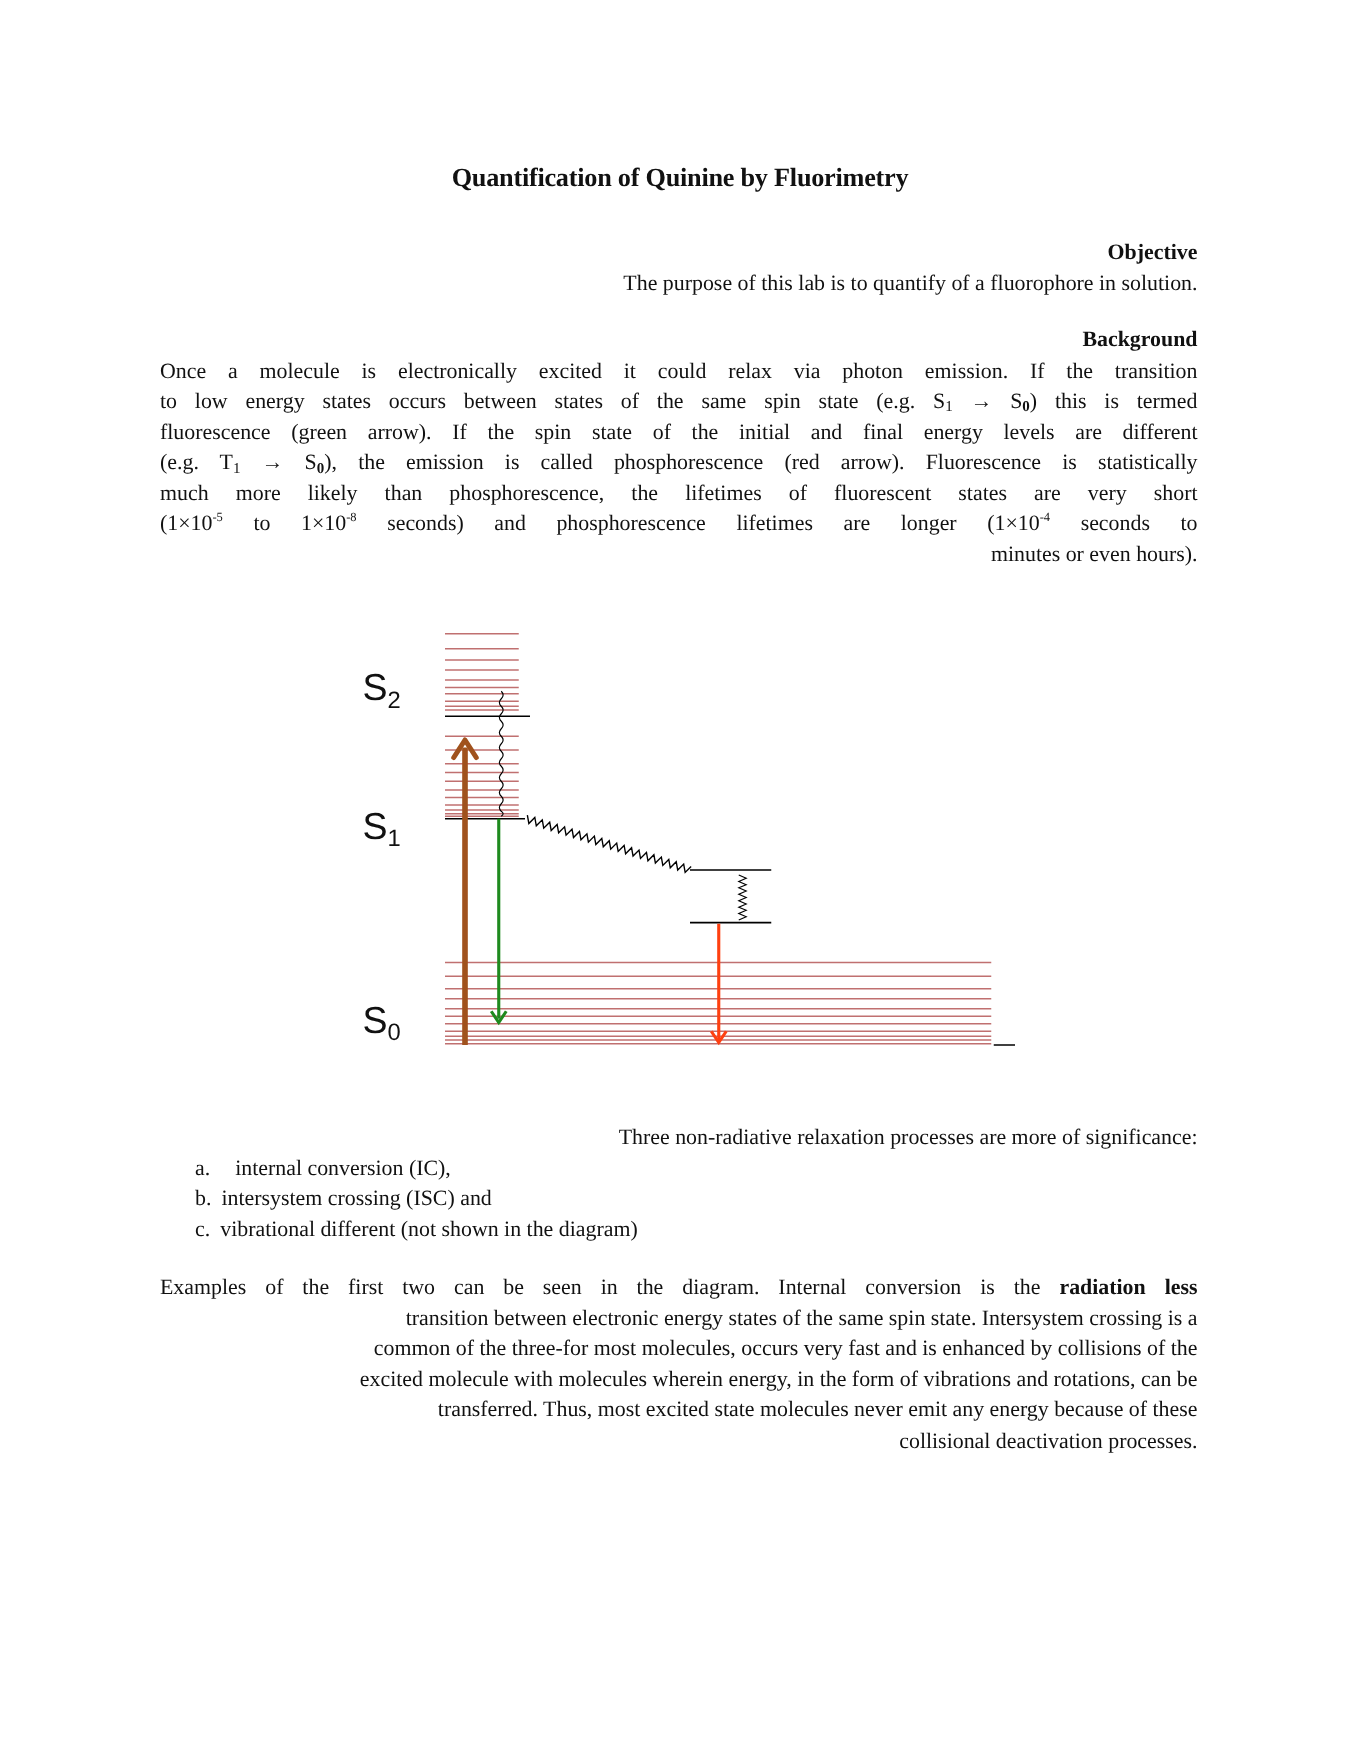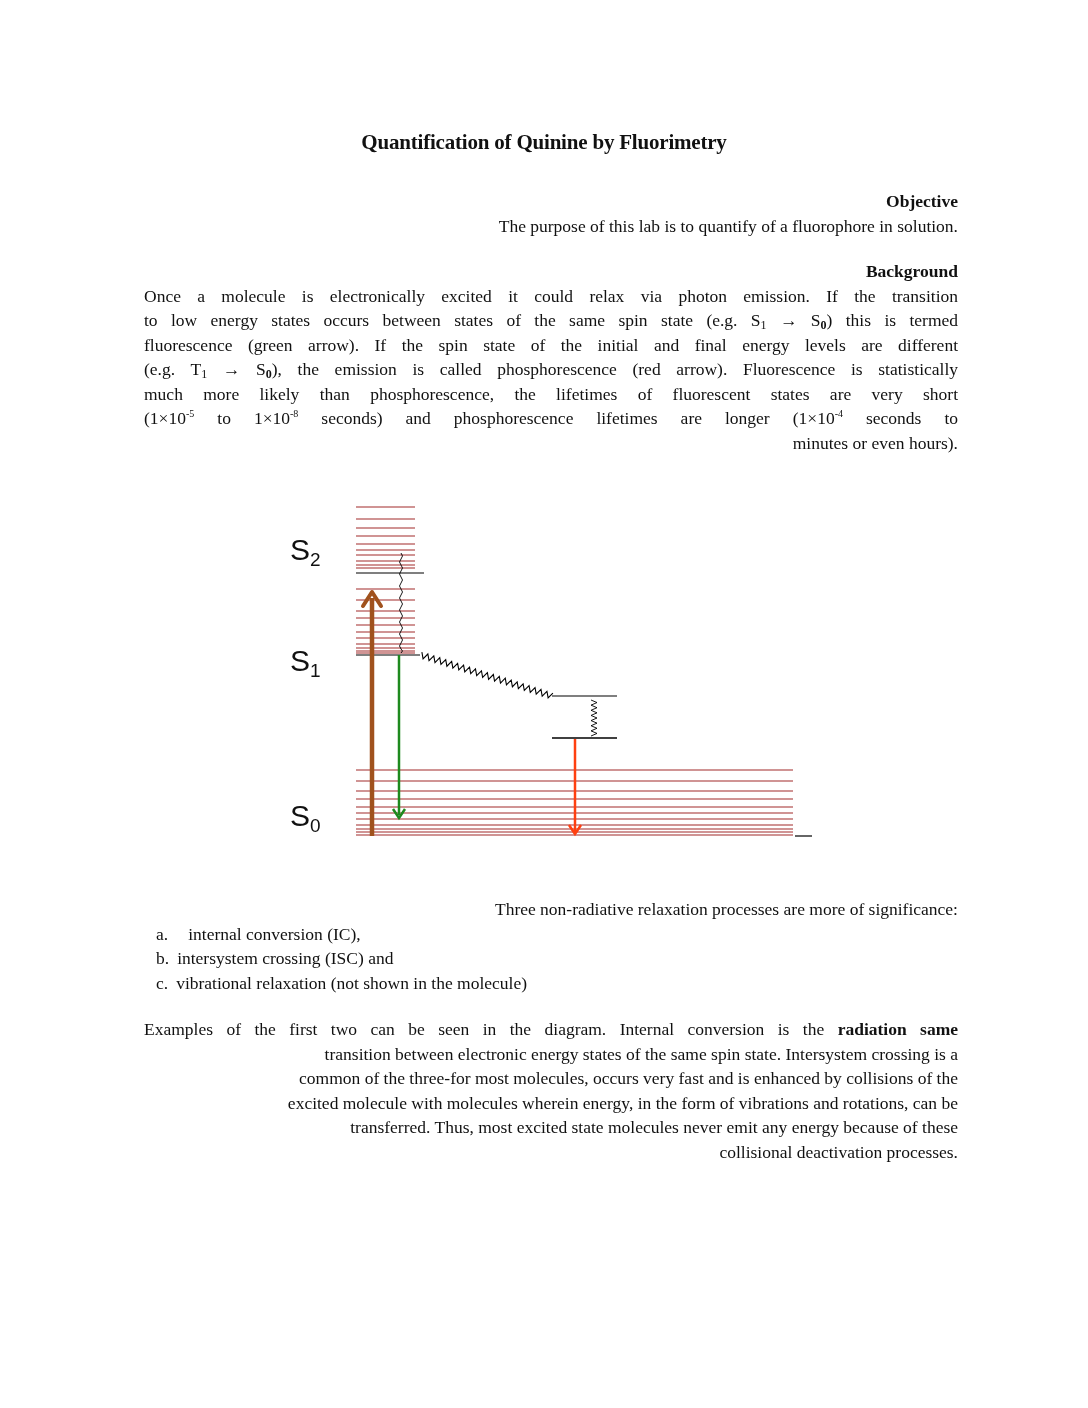--- a/index.html
+++ b/index.html
@@ -4,21 +4,21 @@
 <style>
   html, body { margin: 0; padding: 0; background: #ffffff; }
   body { width: 1088px; height: 1408px; position: relative; overflow: hidden;
          font-family: "Liberation Serif", "DejaVu Serif", serif; color: #111; }
   .page { position: absolute; left: 0; top: 0; width: 1088px; height: 1408px; }
   .title { position: absolute; left: 0; width: 1088px; top: 130px; text-align: center;
            font-weight: bold; font-size: 21px; letter-spacing: -0.2px; }
   .block { position: absolute; left: 128px; width: 830px; font-size: 17.5px; line-height: 24.5px; }
   .heading { font-weight: bold; }
   .para-line { white-space: nowrap; display: block; text-align: right; }
-  .justify { text-align: justify; text-align-last: justify; margin-left: 16px; }
+  .justify { text-align: justify; text-align-last: justify; }
   sup { font-size: 10px; line-height: 0; vertical-align: 7px; }
   sub { font-size: 12px; line-height: 0; vertical-align: -3px; }
   .b { font-weight: bold; }
   .diagram { position: absolute; left: 280px; top: 495px; width: 540px; height: 350px; }
   .diagram svg { width: 540px; height: 350px; display: block; }
   .state-label { font-family: "Liberation Sans", "DejaVu Sans", sans-serif; }
   .list-item { display: block; white-space: nowrap; margin-left: 28px; }
 </style>
 </head>
 <body>
@@ -100,25 +100,25 @@
       <text class="state-label" x="10" y="65" font-size="30" fill="#111"><tspan>S</tspan><tspan font-size="19" dy="6">2</tspan></text>
       <text class="state-label" x="10" y="176" font-size="30" fill="#111"><tspan>S</tspan><tspan font-size="19" dy="6">1</tspan></text>
       <text class="state-label" x="10" y="331" font-size="30" fill="#111"><tspan>S</tspan><tspan font-size="19" dy="6">0</tspan></text>
     </svg>
   </div>
 
   <div class="block" style="top:897px;">
     <span class="para-line">Three non-radiative relaxation processes are more of significance:</span>
     <span class="list-item"><span>a.</span><span style="display:inline-block;width:20px;"></span><span>internal conversion (IC),</span></span>
     <span class="list-item"><span>b.</span><span style="display:inline-block;width:8px;"></span><span>intersystem crossing (ISC) and</span></span>
-    <span class="list-item"><span>c.</span><span style="display:inline-block;width:8px;"></span><span>vibrational relaxation (not shown in the molecule)</span></span>
+    <span class="list-item"><span>c.</span><span style="display:inline-block;width:8px;"></span><span>vibrational different (not shown in the diagram)</span></span>
   </div>
 
   <div class="block" style="top:1017px;">
-    <span class="para-line justify"><span>Examples of the first two can be seen in the diagram. Internal conversion is the </span><span class="b">radiation same</span></span>
+    <span class="para-line justify"><span>Examples of the first two can be seen in the diagram. Internal conversion is the </span><span class="b">radiation less</span></span>
     <span class="para-line">transition between electronic energy states of the same spin state. Intersystem crossing is a</span>
     <span class="para-line">common of the three-for most molecules, occurs very fast and is enhanced by collisions of the</span>
     <span class="para-line">excited molecule with molecules wherein energy, in the form of vibrations and rotations, can be</span>
     <span class="para-line">transferred. Thus, most excited state molecules never emit any energy because of these</span>
     <span class="para-line">collisional deactivation processes.</span>
   </div>
 
 
 </div>
 

